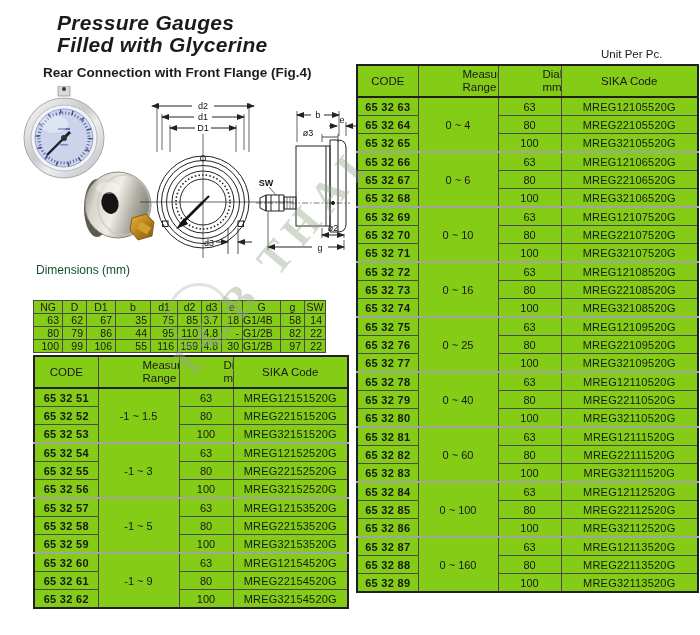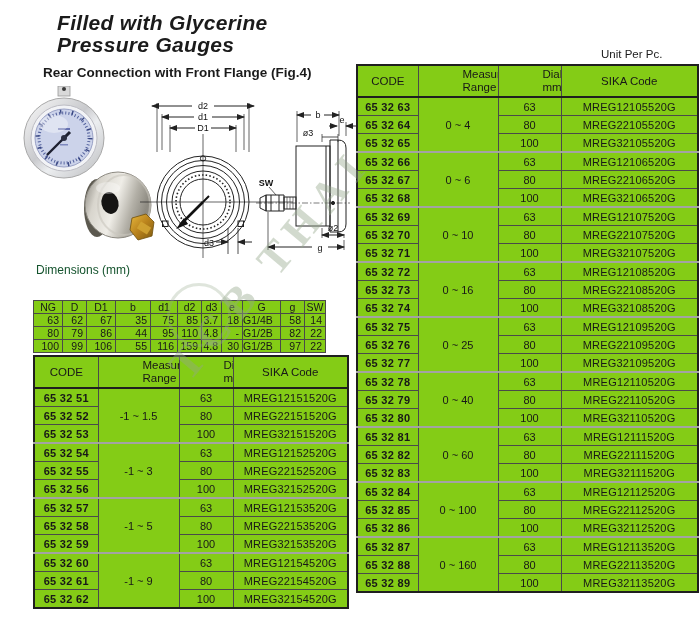--- a/index.html
+++ b/index.html
@@ -63,22 +63,22 @@
   #rear-photo  { left:80px; top:170px; }
   #tech-drawing{ left:132px; top:90px; }
   .dwg-label { font-size:9px; fill:#111; font-family:"Liberation Sans",sans-serif; }
 </style>
 </head>
 <body>
 
 <div class="page">
 
   <h1 class="title">
+    <span>Pressure Gauges</span>
     <span>Filled with Glycerine</span>
-    <span>Pressure Gauges</span>
   </h1>
   <div class="subtitle">Rear Connection with Front Flange (Fig.4)</div>
 
   <svg id="front-photo" class="fig" width="84" height="100" viewBox="0 0 84 100">
     <defs>
       <linearGradient id="chrome" x1="0" y1="0" x2="1" y2="1">
         <stop offset="0" stop-color="#fbfbfb"></stop>
           <stop offset="0.45" stop-color="#c9cacd"></stop>
         <stop offset="0.6" stop-color="#eceef0"></stop>
           <stop offset="1" stop-color="#b9babd"></stop>

